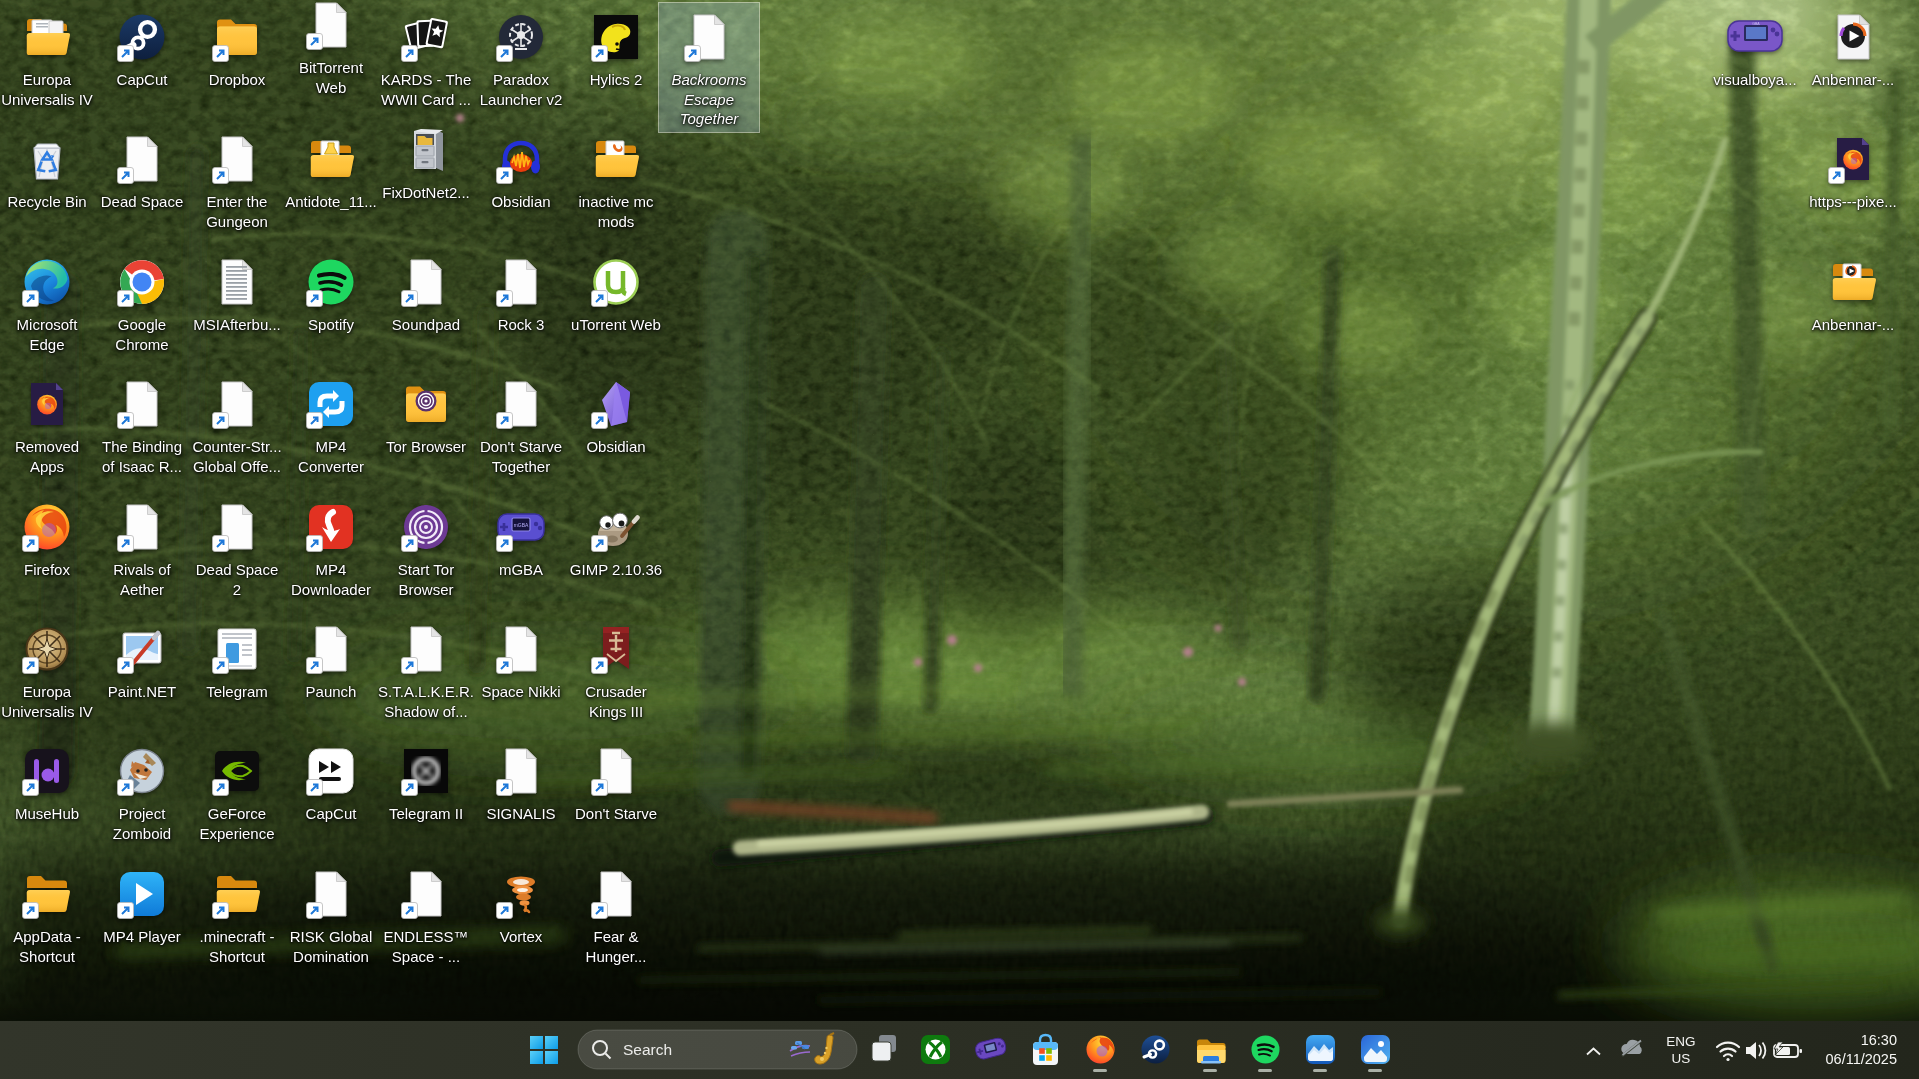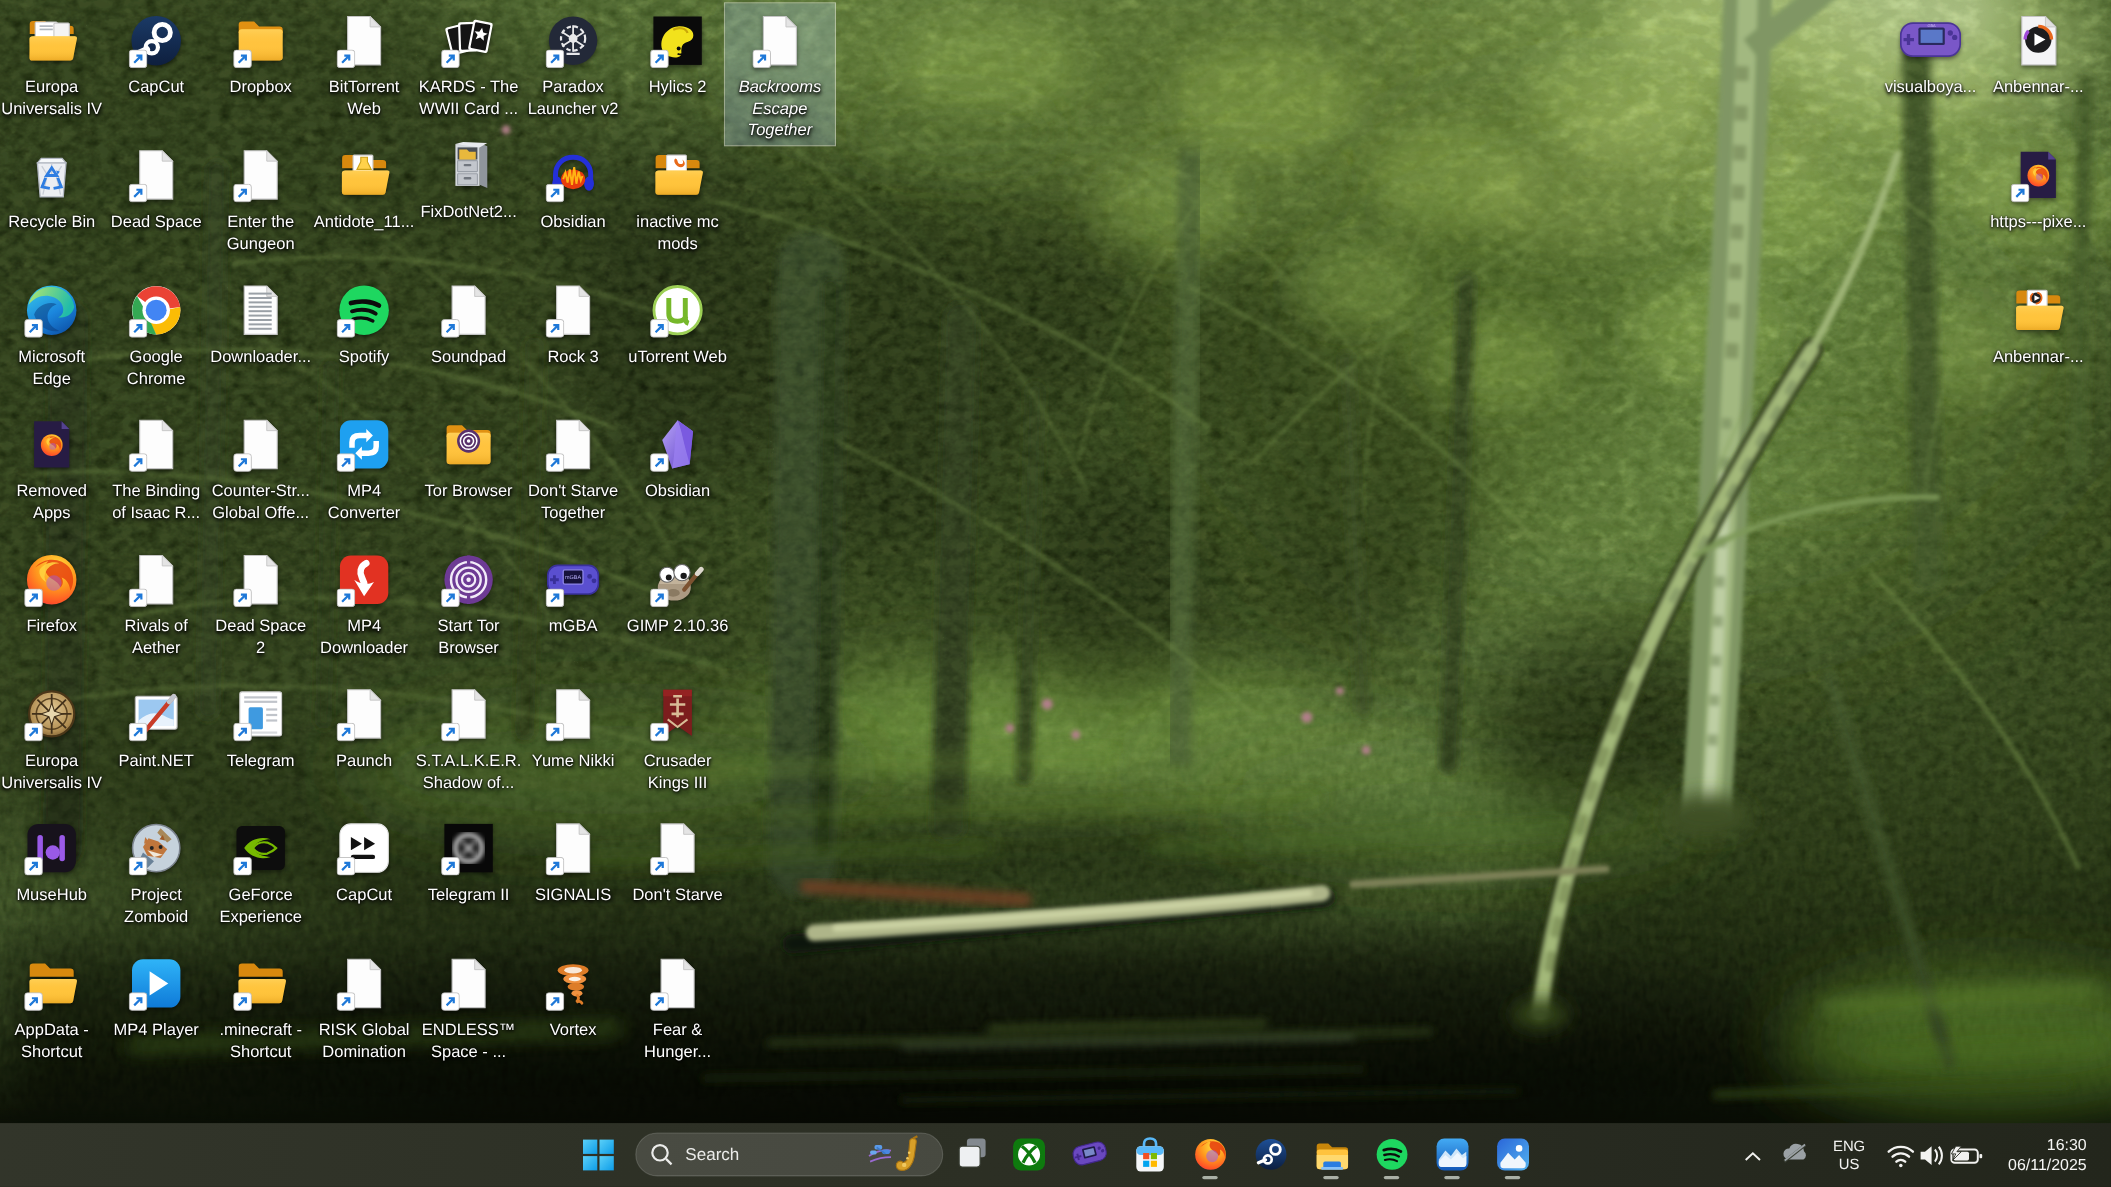--- a/index.html
+++ b/index.html
@@ -598,21 +598,21 @@
           <rect x="13" y="12" width="21" height="1.8" fill="#9aa0a6"></rect>
           <rect x="13" y="16" width="21" height="1.8" fill="#9aa0a6"></rect>
           <rect x="13" y="20" width="21" height="1.8" fill="#9aa0a6"></rect>
           <rect x="13" y="24" width="21" height="1.8" fill="#9aa0a6"></rect>
           <rect x="13" y="28" width="21" height="1.8" fill="#9aa0a6"></rect>
           <rect x="13" y="32" width="21" height="1.8" fill="#9aa0a6"></rect>
           <rect x="13" y="36" width="21" height="1.8" fill="#9aa0a6"></rect>
           <rect x="13" y="40" width="21" height="1.8" fill="#9aa0a6"></rect>
         </svg>
       </div>
-      <div class="lb">Downloader...</div>
+      <div class="lb">MSIAfterbu...</div>
     </div>
 <div class="ic" style="left:187px;top:380px">
       <div class="g">
         <svg width="48" height="48" viewBox="0 0 48 48">
           <path d="M9 2h20.5L39 11.5V46H9z" fill="#fdfdfd" stroke="#c4c4c4" stroke-width="1"></path>
           <path d="M29.5 2l9.5 9.5h-9.5z" fill="#e4e4e4" stroke="#c4c4c4" stroke-width="0.8"></path>
         </svg>
         <svg class="sc" viewBox="0 0 17 17">
           <rect x="0.5" y="0.5" width="16" height="16" rx="2.5" fill="#fff" stroke="#b8b8b8" stroke-width="0.8"></rect>
           <path d="M5 12L11 6M7 5.5h4.5V10" fill="none" stroke="#1e78d8" stroke-width="2"></path>
@@ -673,21 +673,21 @@
           <path d="M7 20h38q2.4 0 1.9 2.2l-3.4 17.7q-.45 2.1-2.6 2.1H6.4q-2.6 0-2.6-2.6V22.5q0-2.5 3.2-2.5z" fill="#ffc43c"></path>
           <path d="M7 20h38q2.4 0 1.9 2.2l-3.4 17.7q-.45 2.1-2.6 2.1H6.4q-2.6 0-2.6-2.6V22.5q0-2.5 3.2-2.5z" fill="url(#fshade)"></path>
         </svg>
         <svg class="sc" viewBox="0 0 17 17">
           <rect x="0.5" y="0.5" width="16" height="16" rx="2.5" fill="#fff" stroke="#b8b8b8" stroke-width="0.8"></rect>
           <path d="M5 12L11 6M7 5.5h4.5V10" fill="none" stroke="#1e78d8" stroke-width="2"></path>
         </svg>
       </div>
       <div class="lb">.minecraft -<br>Shortcut</div>
     </div>
-<div class="ic" style="left:281px;top:13px">
+<div class="ic" style="left:281px;top:1px">
       <div class="g">
         <svg width="48" height="48" viewBox="0 0 48 48">
           <path d="M9 2h20.5L39 11.5V46H9z" fill="#fdfdfd" stroke="#c4c4c4" stroke-width="1"></path>
           <path d="M29.5 2l9.5 9.5h-9.5z" fill="#e4e4e4" stroke="#c4c4c4" stroke-width="0.8"></path>
         </svg>
         <svg class="sc" viewBox="0 0 17 17">
           <rect x="0.5" y="0.5" width="16" height="16" rx="2.5" fill="#fff" stroke="#b8b8b8" stroke-width="0.8"></rect>
           <path d="M5 12L11 6M7 5.5h4.5V10" fill="none" stroke="#1e78d8" stroke-width="2"></path>
         </svg>
       </div>
@@ -999,21 +999,21 @@
       <div class="g">
         <svg width="48" height="48" viewBox="0 0 48 48">
           <path d="M9 2h20.5L39 11.5V46H9z" fill="#fdfdfd" stroke="#c4c4c4" stroke-width="1"></path>
           <path d="M29.5 2l9.5 9.5h-9.5z" fill="#e4e4e4" stroke="#c4c4c4" stroke-width="0.8"></path>
         </svg>
         <svg class="sc" viewBox="0 0 17 17">
           <rect x="0.5" y="0.5" width="16" height="16" rx="2.5" fill="#fff" stroke="#b8b8b8" stroke-width="0.8"></rect>
           <path d="M5 12L11 6M7 5.5h4.5V10" fill="none" stroke="#1e78d8" stroke-width="2"></path>
         </svg>
       </div>
-      <div class="lb">Yume Nikki</div>
+      <div class="lb">Space Nikki</div>
     </div>
 <div class="ic" style="left:471px;top:747px">
       <div class="g">
         <svg width="48" height="48" viewBox="0 0 48 48">
           <path d="M9 2h20.5L39 11.5V46H9z" fill="#fdfdfd" stroke="#c4c4c4" stroke-width="1"></path>
           <path d="M29.5 2l9.5 9.5h-9.5z" fill="#e4e4e4" stroke="#c4c4c4" stroke-width="0.8"></path>
         </svg>
         <svg class="sc" viewBox="0 0 17 17">
           <rect x="0.5" y="0.5" width="16" height="16" rx="2.5" fill="#fff" stroke="#b8b8b8" stroke-width="0.8"></rect>
           <path d="M5 12L11 6M7 5.5h4.5V10" fill="none" stroke="#1e78d8" stroke-width="2"></path>

